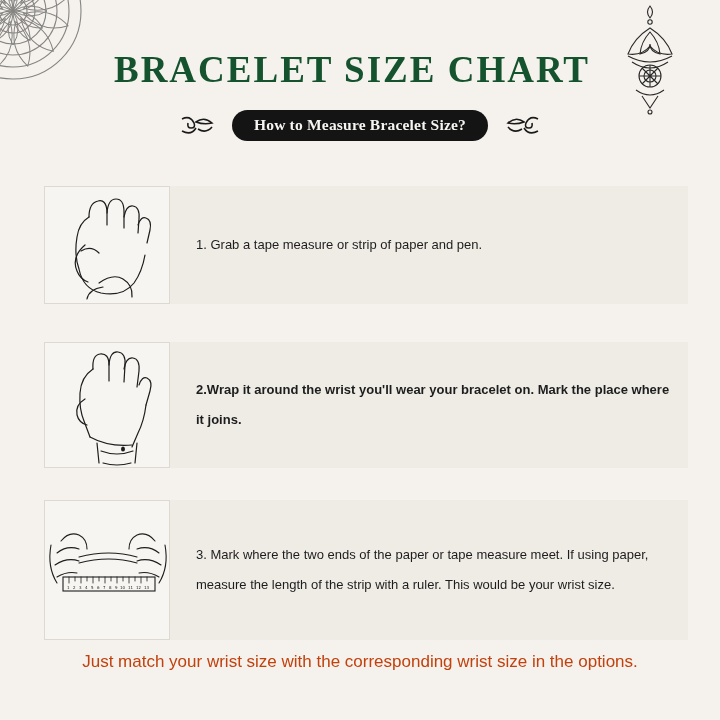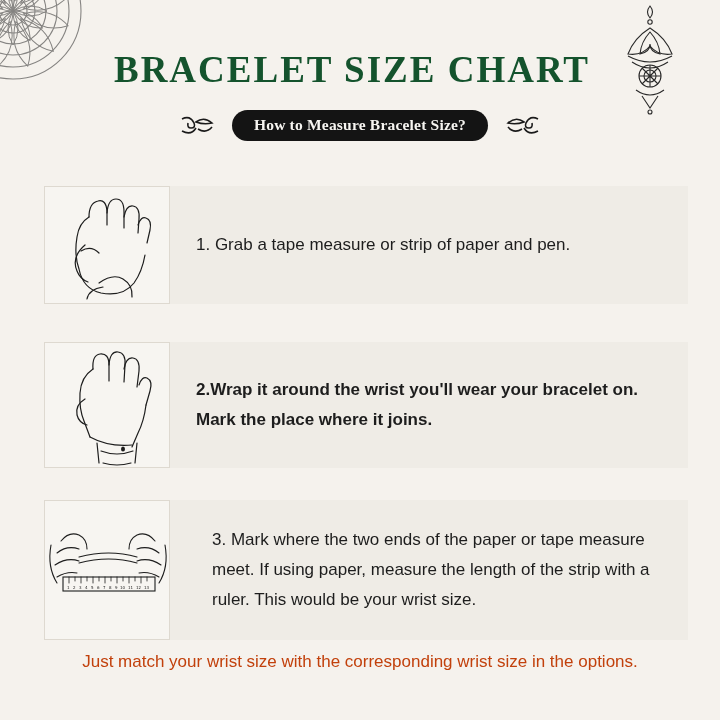--- a/index.html
+++ b/index.html
@@ -103,28 +103,28 @@
     background: #f7f5f1;
     border: 1px solid #ded9d0;
     box-sizing: border-box;
   }
   .step-text {
     position: relative;
     flex: 1;
     padding: 0 18px 0 26px;
     display: flex;
     align-items: center;
-    font-size: 17px;
+    font-size: 13px;
     line-height: 30px;
     color: #1d1d1d;
   }
 
   #step1 { top: 186px; height: 118px; }
   #step2 { top: 342px; height: 126px; font-weight: bold; }
-  #step3 { top: 500px; height: 140px; gap: 16px; }
+  #step3 { top: 500px; height: 140px; }
 
   .footer {
     position: absolute;
     top: 652px;
     left: 0;
     width: 720px;
     text-align: center;
     font-size: 17px;
     color: #c2410c;
   }

